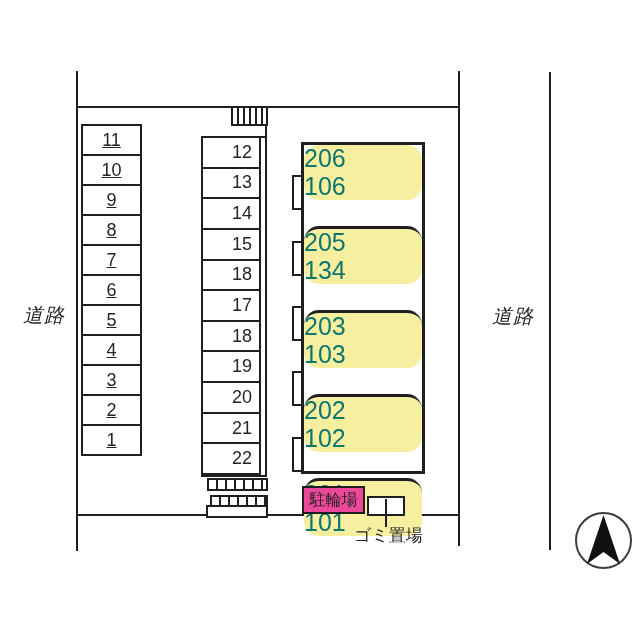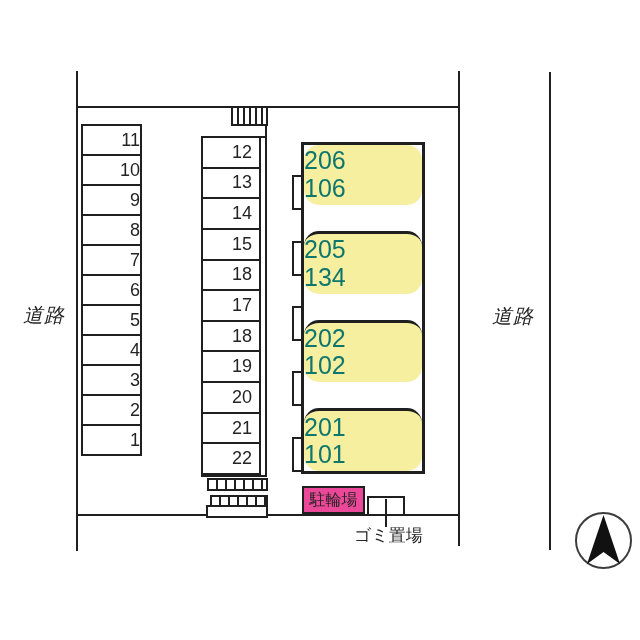--- a/index.html
+++ b/index.html
@@ -12,21 +12,21 @@
   body{font-family:"Liberation Sans","DejaVu Sans",sans-serif;color:var(--text-color);}
   #canvas{position:relative;width:640px;height:640px;background:var(--background);overflow:hidden;}
 
   .line{position:absolute;background:var(--line-color);}
 
   
   .pcol{position:absolute;display:flex;flex-direction:column;}
   .pcell{flex:1;border:2px solid var(--line-color);box-sizing:border-box;background:#fff;
          display:flex;align-items:center;font-size:18px;color:var(--text-color);}
   .pcell + .pcell{margin-top:-2px;}
-  .pcol.left-col .pcell{justify-content:flex-end;}
+  .pcol.left-col .pcell{justify-content:center;text-decoration:underline;}
   .pcol.mid-col  .pcell{justify-content:flex-end;padding-right:7px;}
 
   #parking-left{left:81px;top:124px;width:61px;height:332px;}
   #parking-middle{left:201px;top:136px;width:60px;height:339px;}
   #middle-outer{position:absolute;left:201px;top:136px;width:66px;height:341px;
                 border:2px solid var(--line-color);box-sizing:border-box;}
 
   
   .hatched{position:absolute;border:2px solid var(--line-color);box-sizing:border-box;background:#fff;}
   #stairs{left:231px;top:106px;width:37px;height:20px;
@@ -158,20 +158,24 @@
   <div id="units">
     <div class="unit">
       <span>206</span>
       <span>106</span>
     </div>
     <div class="unit">
       <span>205</span>
       <span>134</span>
     </div>
     <div class="unit">
+      <span>203</span>
+      <span>103</span>
+    </div>
+    <div class="unit">
       <span>202</span>
       <span>102</span>
     </div>
     <div class="unit">
       <span>201</span>
       <span>101</span>
     </div>
   </div>
 
   <div class="notch" style="top:175px;"></div>

